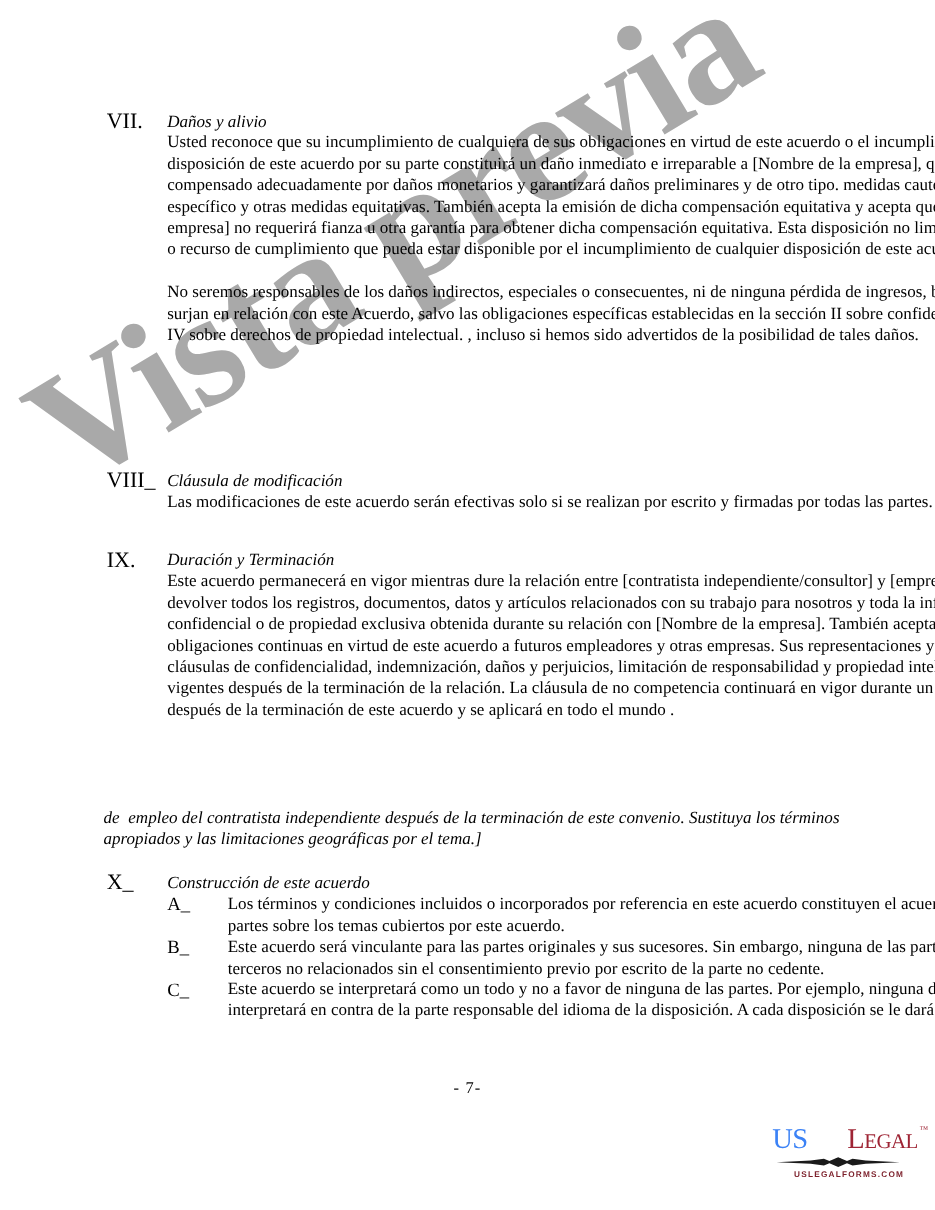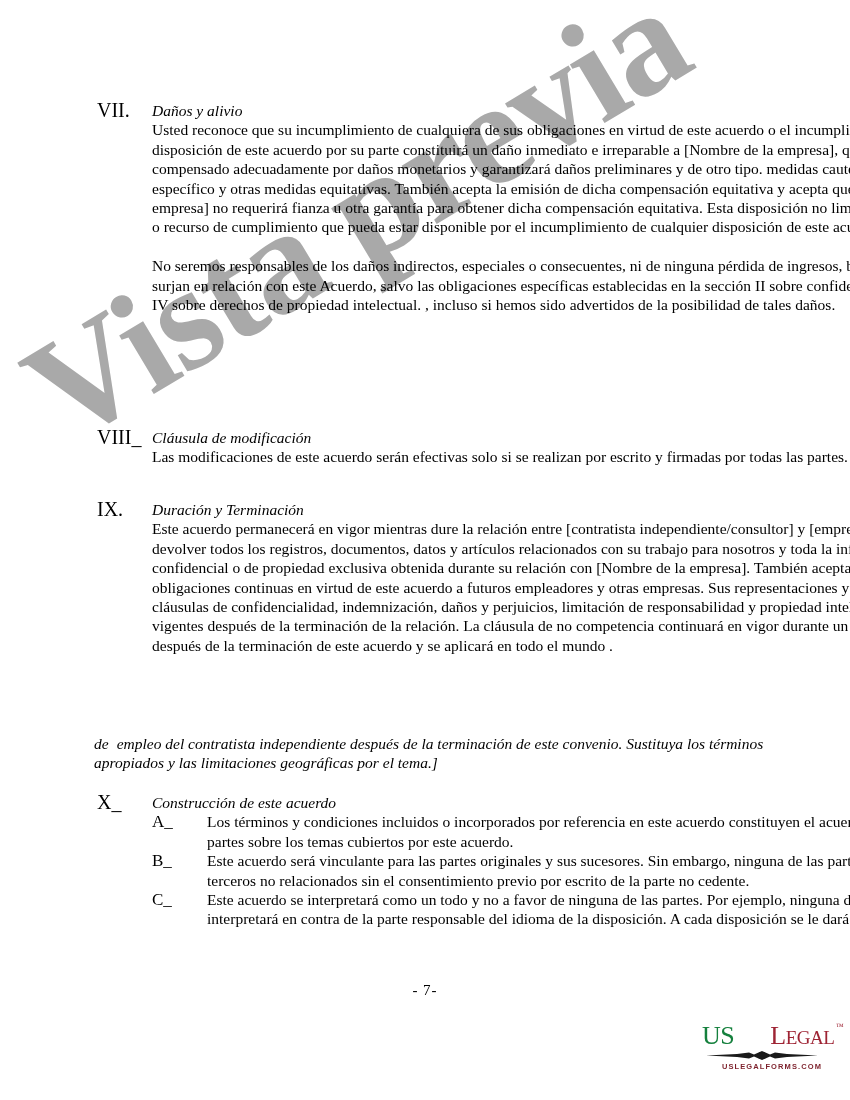--- a/index.html
+++ b/index.html
@@ -147,21 +147,21 @@
   #logo-wordmark {
     font-family: "Liberation Serif", "DejaVu Serif", serif;
     font-size: 26px;
     line-height: 28px;
     letter-spacing: -0.5px;
     white-space: nowrap;
     position: relative;
     display: inline-block;
   }
   #logo-wordmark .wm-us {
-    color: #15803d;
+    color: #3b82f6;
     font-weight: 400;
   }
   #logo-wordmark .wm-legal {
     color: #9e2434;
     font-weight: 400;
     margin-left: 36px;
   }
   #logo-wordmark .wm-legal .cap {
     font-size: 26px;
   }

